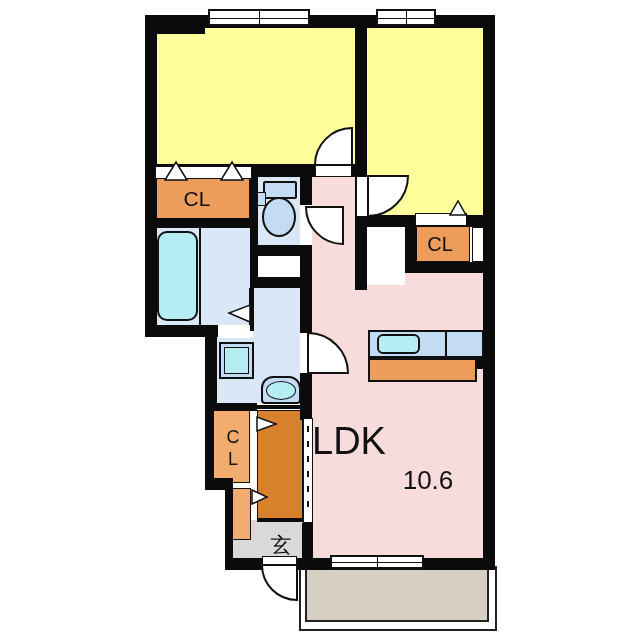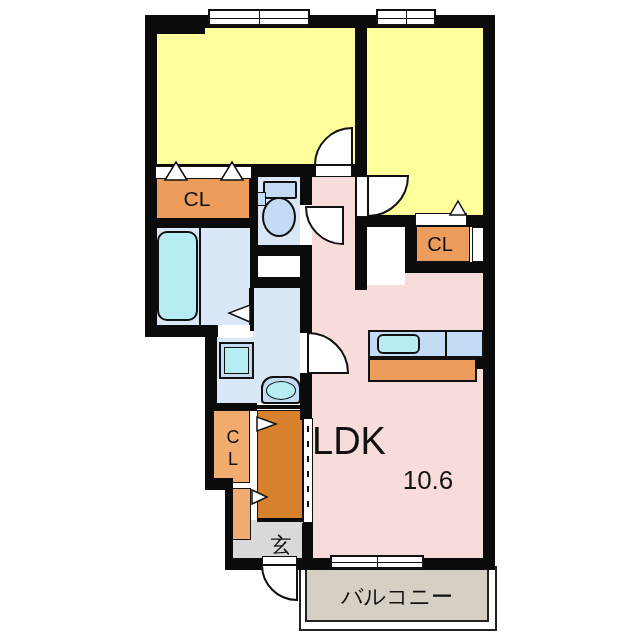--- a/index.html
+++ b/index.html
@@ -137,14 +137,13 @@
       <polygon points="252,490 252,504 267,497"></polygon>
     </g>
   </svg>
 
   <div class="label" style="left:152px;top:187px;width:90px;text-align:center;font-size:21px;">CL</div>
   <div class="label" style="left:415px;top:233px;width:50px;text-align:center;font-size:20px;">CL</div>
   <div class="label vertical" style="left:222px;top:427px;font-size:18px;letter-spacing:2px;">CL</div>
   <div class="label" style="left:312px;top:420px;width:175px;text-align:left;font-size:38px;">LDK</div>
   <div class="label" style="left:312px;top:465px;width:170px;text-align:center;font-size:26px;margin-left:31px;">10.6</div>
   <div class="label" style="left:258px;top:531px;width:46px;text-align:center;font-size:21px;">玄</div>
-  <div class="label" style="left:305px;top:582px;width:184px;text-align:center;font-size:22px;">バルコニー</div>
 </div>
 
 </body></html>

